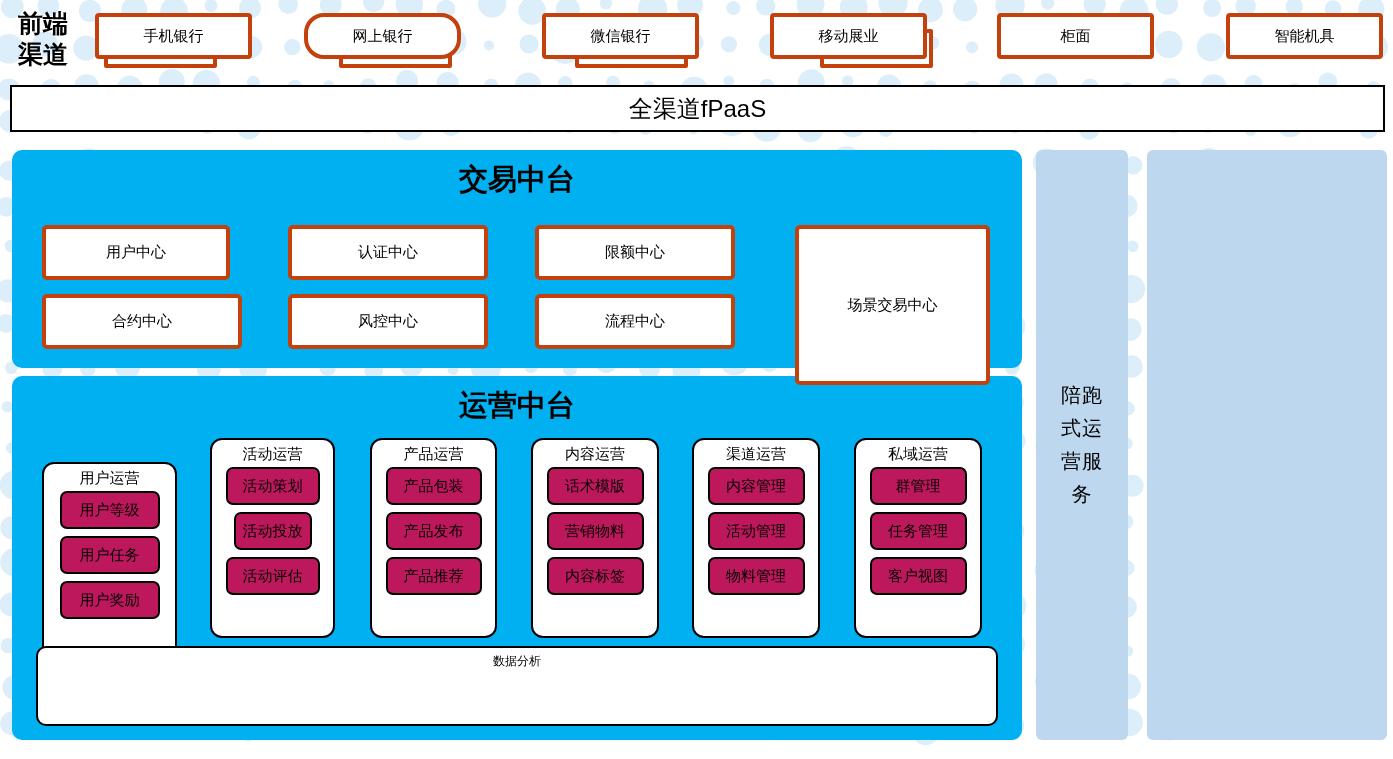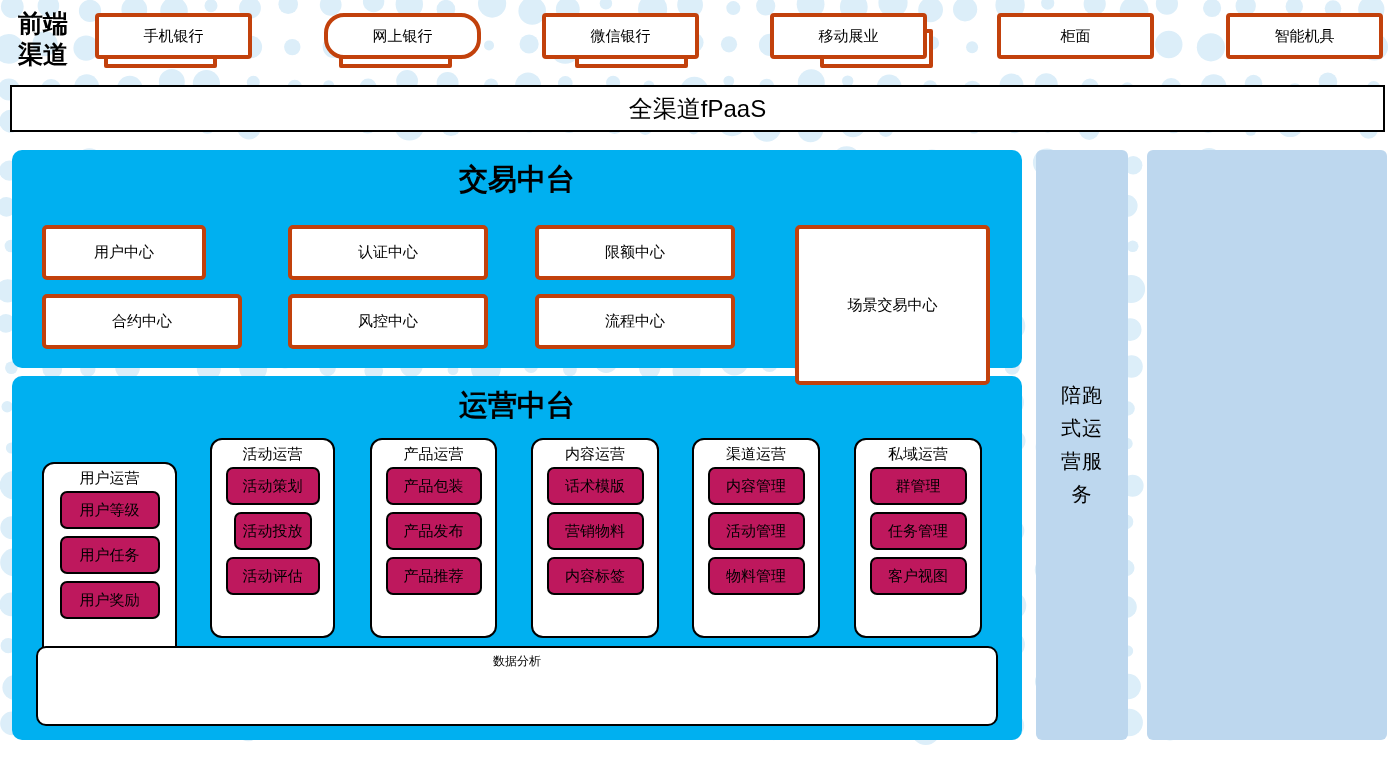--- a/index.html
+++ b/index.html
@@ -761,21 +761,21 @@
   </svg>
 
 <div id="front-label">
   <span>前端</span>
   <span>渠道</span>
 </div>
 
 <div class="box chan" style="left:95px;width:157px;">
   <span>手机银行</span>
 </div>
-<div class="box chan" style="left:324px;width:157px;border-radius:20px;">
+<div class="box chan" style="left:304px;width:157px;border-radius:20px;">
   <span>网上银行</span>
 </div>
 <div class="box chan" style="left:542px;width:157px;">
   <span>微信银行</span>
 </div>
 <div class="box chan" style="left:770px;width:157px;">
   <span>移动展业</span>
 </div>
 <div class="box chan" style="left:997px;width:157px;">
   <span>柜面</span>
@@ -784,21 +784,21 @@
   <span>智能机具</span>
 </div>
 
 <div id="fpaas">
   <span>全渠道fPaaS</span>
 </div>
 
 <div class="cyan" id="trade-panel">
   <div class="panel-title">交易中台</div>
 </div>
-<div class="box rbox tbox" style="left:42px;top:225px;width:164px;height:55px;">
+<div class="box rbox tbox" style="left:42px;top:225px;width:188px;height:55px;">
   <span>用户中心</span>
 </div>
 <div class="box rbox tbox" style="left:288px;top:225px;width:200px;height:55px;">
   <span>认证中心</span>
 </div>
 <div class="box rbox tbox" style="left:535px;top:225px;width:200px;height:55px;">
   <span>限额中心</span>
 </div>
 <div class="box rbox tbox" style="left:42px;top:294px;width:200px;height:55px;">
   <span>合约中心</span>

